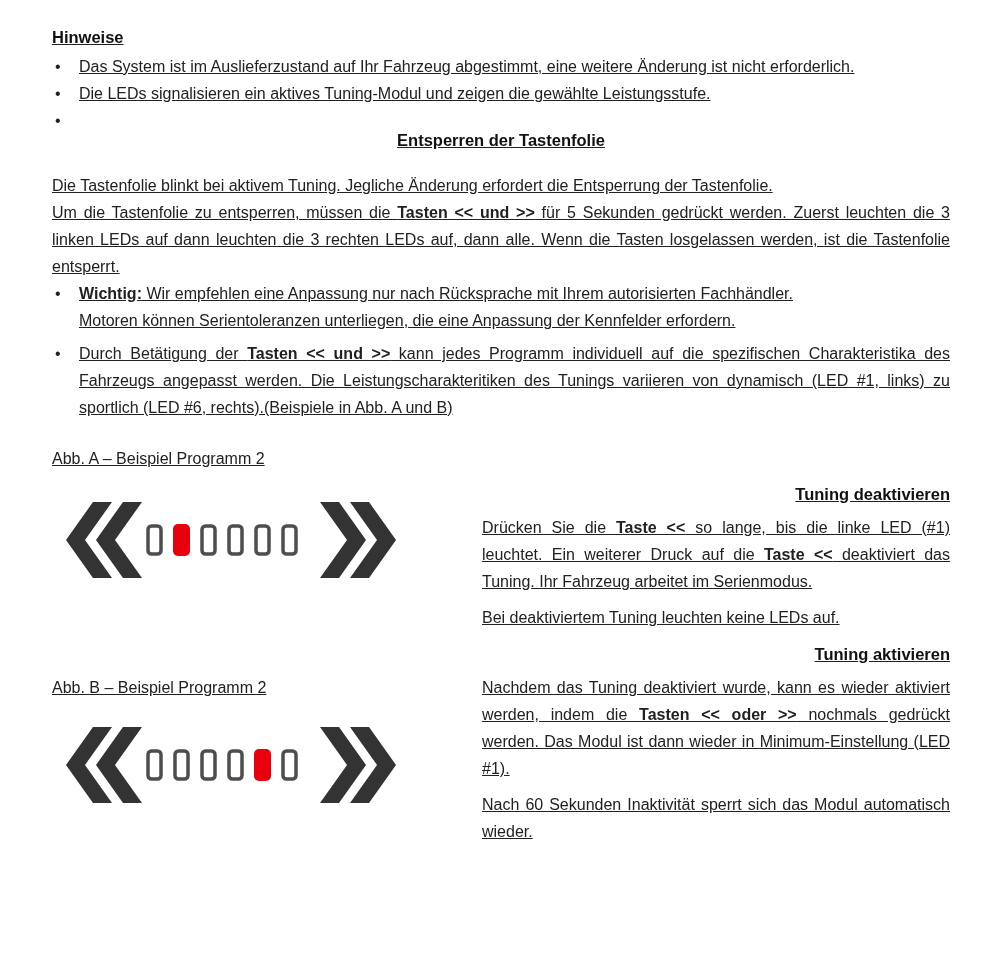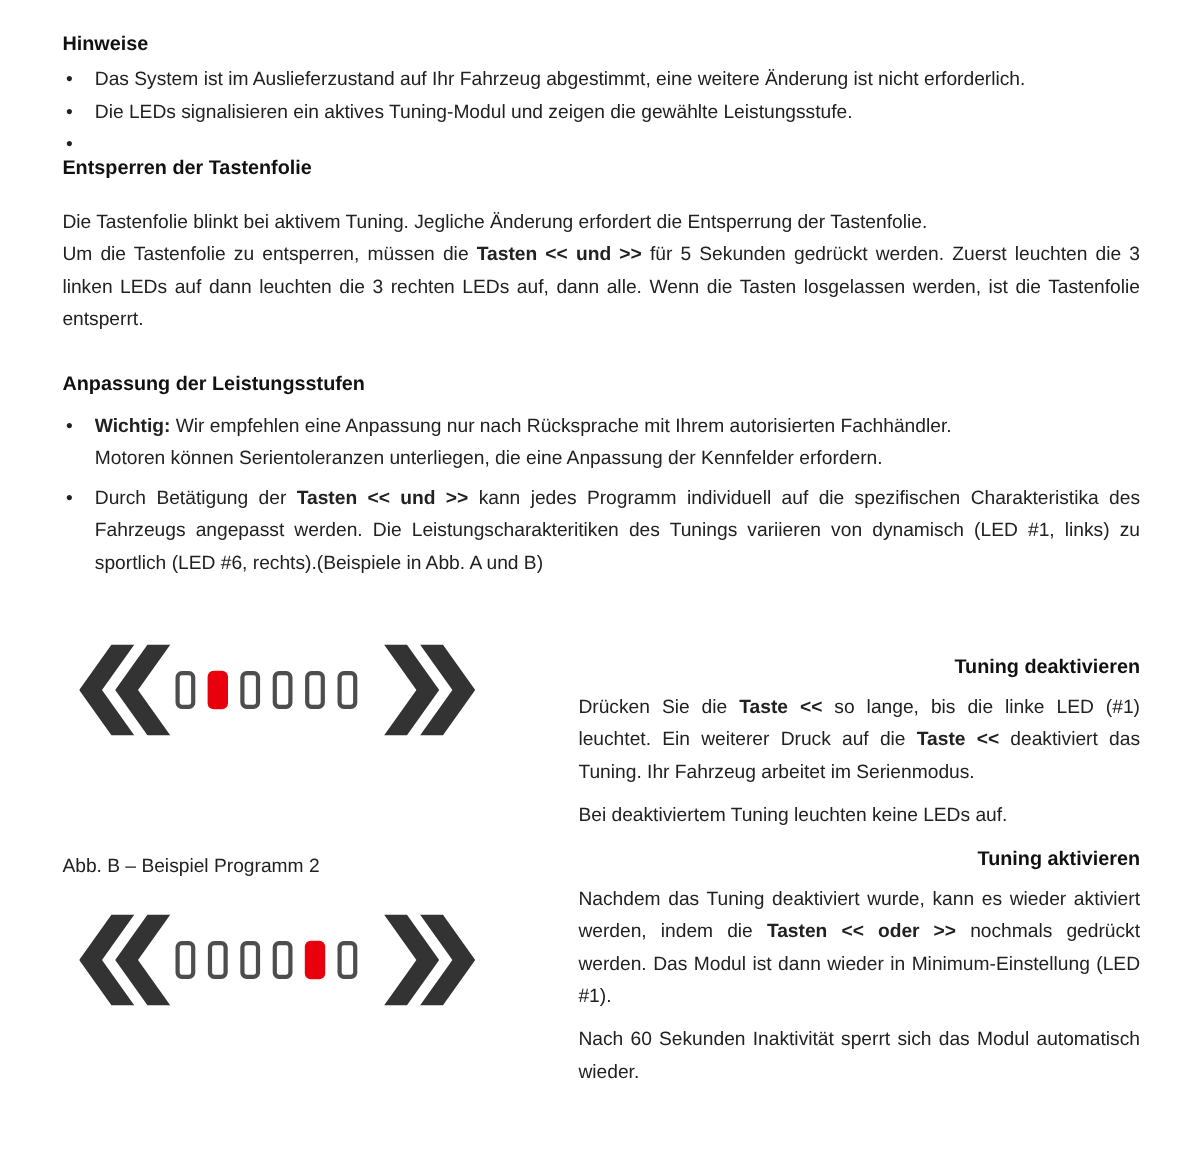--- a/index.html
+++ b/index.html
@@ -2,25 +2,25 @@
 <html><head>
 <meta charset="utf-8">
 <style>
   html,body{margin:0;padding:0;background:#fff;}
   body{
     width:1000px;height:975px;overflow:hidden;
     font-family:"Liberation Sans","DejaVu Sans",sans-serif;
     color:#212121;font-size:16px;line-height:27px;
     -webkit-font-smoothing:antialiased;
   }
-  .page{width:1000px;height:975px;box-sizing:border-box;padding:24px 50px 0 52px;background:#fff;}
+  .page{width:1000px;height:975px;box-sizing:border-box;padding:24px 50px 0 52px;background:#fff;text-decoration:underline;}
   .b{font-weight:bold;}
   .h1{font-weight:bold;font-size:16.5px;color:#111;}
   .h1.hinweise{margin:0 0 2px 0;}
-  .h1.entsperren{margin:20px 0 18px 0;}
+  .h1.entsperren{margin:20px 0 18px 0;text-align:center;}
   .h1.anpassung{margin:27px 0 8px 0;}
   .bli{position:relative;padding-left:27px;}
   .bli .dot{position:absolute;left:3px;top:0;}
   .justify{text-align:justify;}
   .para-line{margin:0;}
   .anp1{margin-bottom:6px;}
   .bottom{display:flex;margin-top:24px;}
   .leftcol{width:430px;flex:0 0 430px;}
   .rightcol{flex:1;padding-top:36px;}
   .figlabel{color:#212121;}
@@ -48,34 +48,34 @@
     </div>
     <div class="bli">
       <span class="dot">•</span>
     </div>
   </div>
 
   <div class="h1 entsperren">Entsperren der Tastenfolie</div>
   <div class="para-line"><span>Die Tastenfolie blinkt bei aktivem Tuning. Jegliche Änderung erfordert die Entsperrung der Tastenfolie.</span></div>
   <div class="para-line justify"><span>Um die Tastenfolie zu entsperren, müssen die </span><span class="b">Tasten &lt;&lt; und &gt;&gt;</span><span> für 5 Sekunden gedrückt werden. Zuerst leuchten die 3 linken LEDs auf dann leuchten die 3 rechten LEDs auf, dann alle. Wenn die Tasten losgelassen werden, ist die Tastenfolie entsperrt.</span></div>
 
-  <div class="h1 anpassung">Anpassung der Leistungsstufen</div>
   <div class="bli anp1">
     <span class="dot">•</span>
     <div><span class="b">Wichtig:</span><span> Wir empfehlen eine Anpassung nur nach Rücksprache mit Ihrem autorisierten Fachhändler.</span></div>
     <div><span>Motoren können Serientoleranzen unterliegen, die eine Anpassung der Kennfelder erfordern.</span></div>
   </div>
   <div class="bli justify">
     <span class="dot">•</span>
     <span><span>Durch Betätigung der </span><span class="b">Tasten &lt;&lt; und &gt;&gt;</span><span> kann jedes Programm individuell auf die spezifischen Charakteristika des Fahrzeugs angepasst werden. Die Leistungscharakteritiken des Tunings variieren von dynamisch (LED #1, links) zu sportlich (LED #6, rechts).(Beispiele in Abb. A und B)</span></span>
   </div>
 
   <div class="bottom">
 
     <div class="leftcol">
+      <div class="figlabel">Abb. A – Beispiel Programm 2</div>
       <svg class="ledfig figa" viewBox="0 0 330 76" width="330" height="76" xmlns="http://www.w3.org/2000/svg">
         <polygon class="chev" points="27,0 0,38 27,76 46,76 19,38 46,0" fill="#333333"></polygon>
         <polygon class="chev" points="57,0 30,38 57,76 76,76 49,38 76,0" fill="#333333"></polygon>
         <g>
             <rect x="82" y="24" width="13" height="28" rx="3.5" fill="#ffffff" stroke="#4d4d4d" stroke-width="3.5"></rect>
             <rect x="107" y="22" width="17" height="32" rx="5" fill="#e8000d"></rect>
             <rect x="136" y="24" width="13" height="28" rx="3.5" fill="#ffffff" stroke="#4d4d4d" stroke-width="3.5"></rect>
             <rect x="163" y="24" width="13" height="28" rx="3.5" fill="#ffffff" stroke="#4d4d4d" stroke-width="3.5"></rect>
             <rect x="190" y="24" width="13" height="28" rx="3.5" fill="#ffffff" stroke="#4d4d4d" stroke-width="3.5"></rect>
             <rect x="217" y="24" width="13" height="28" rx="3.5" fill="#ffffff" stroke="#4d4d4d" stroke-width="3.5"></rect>

